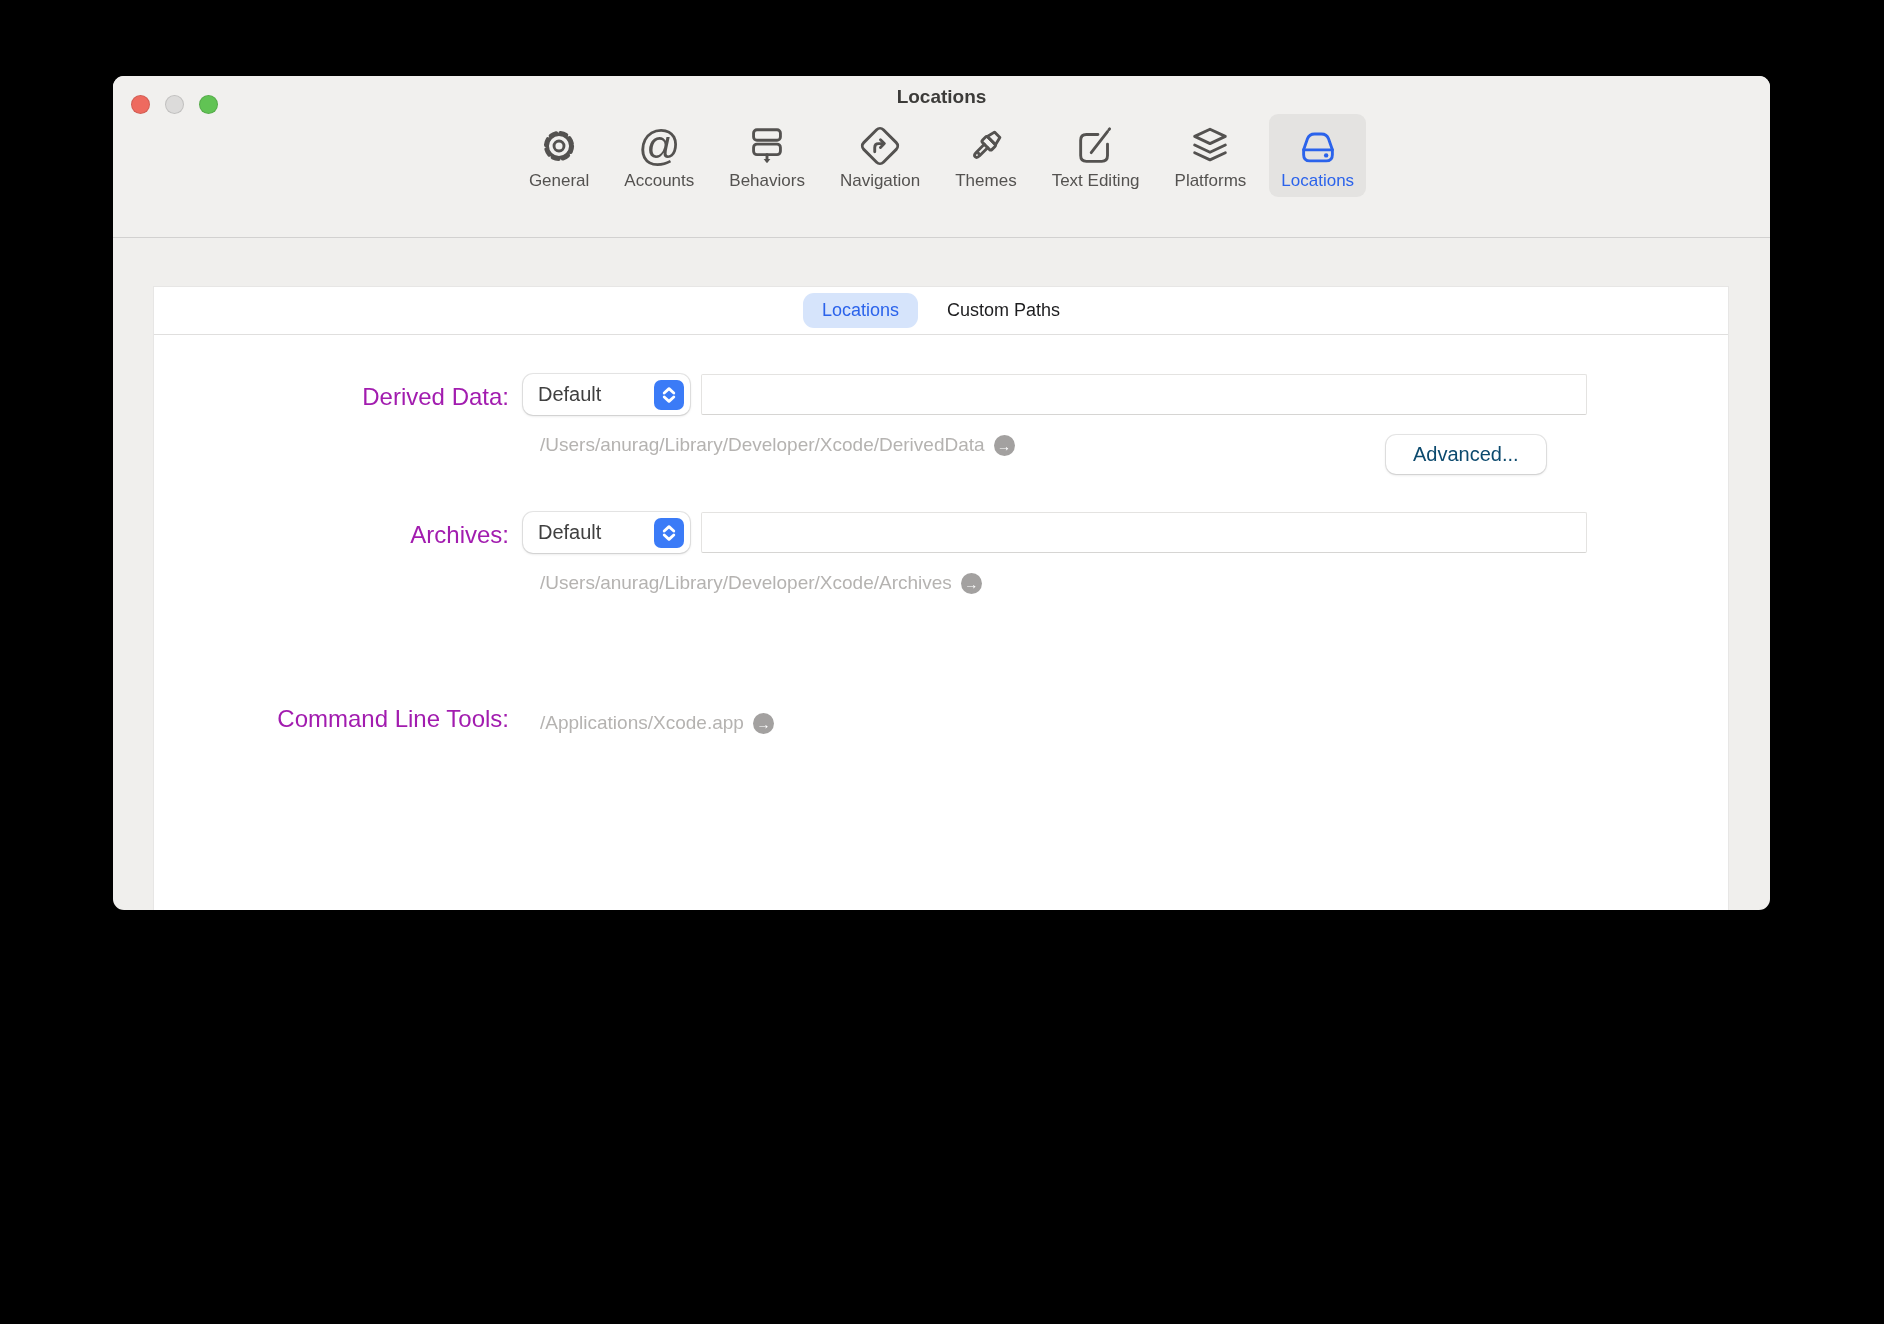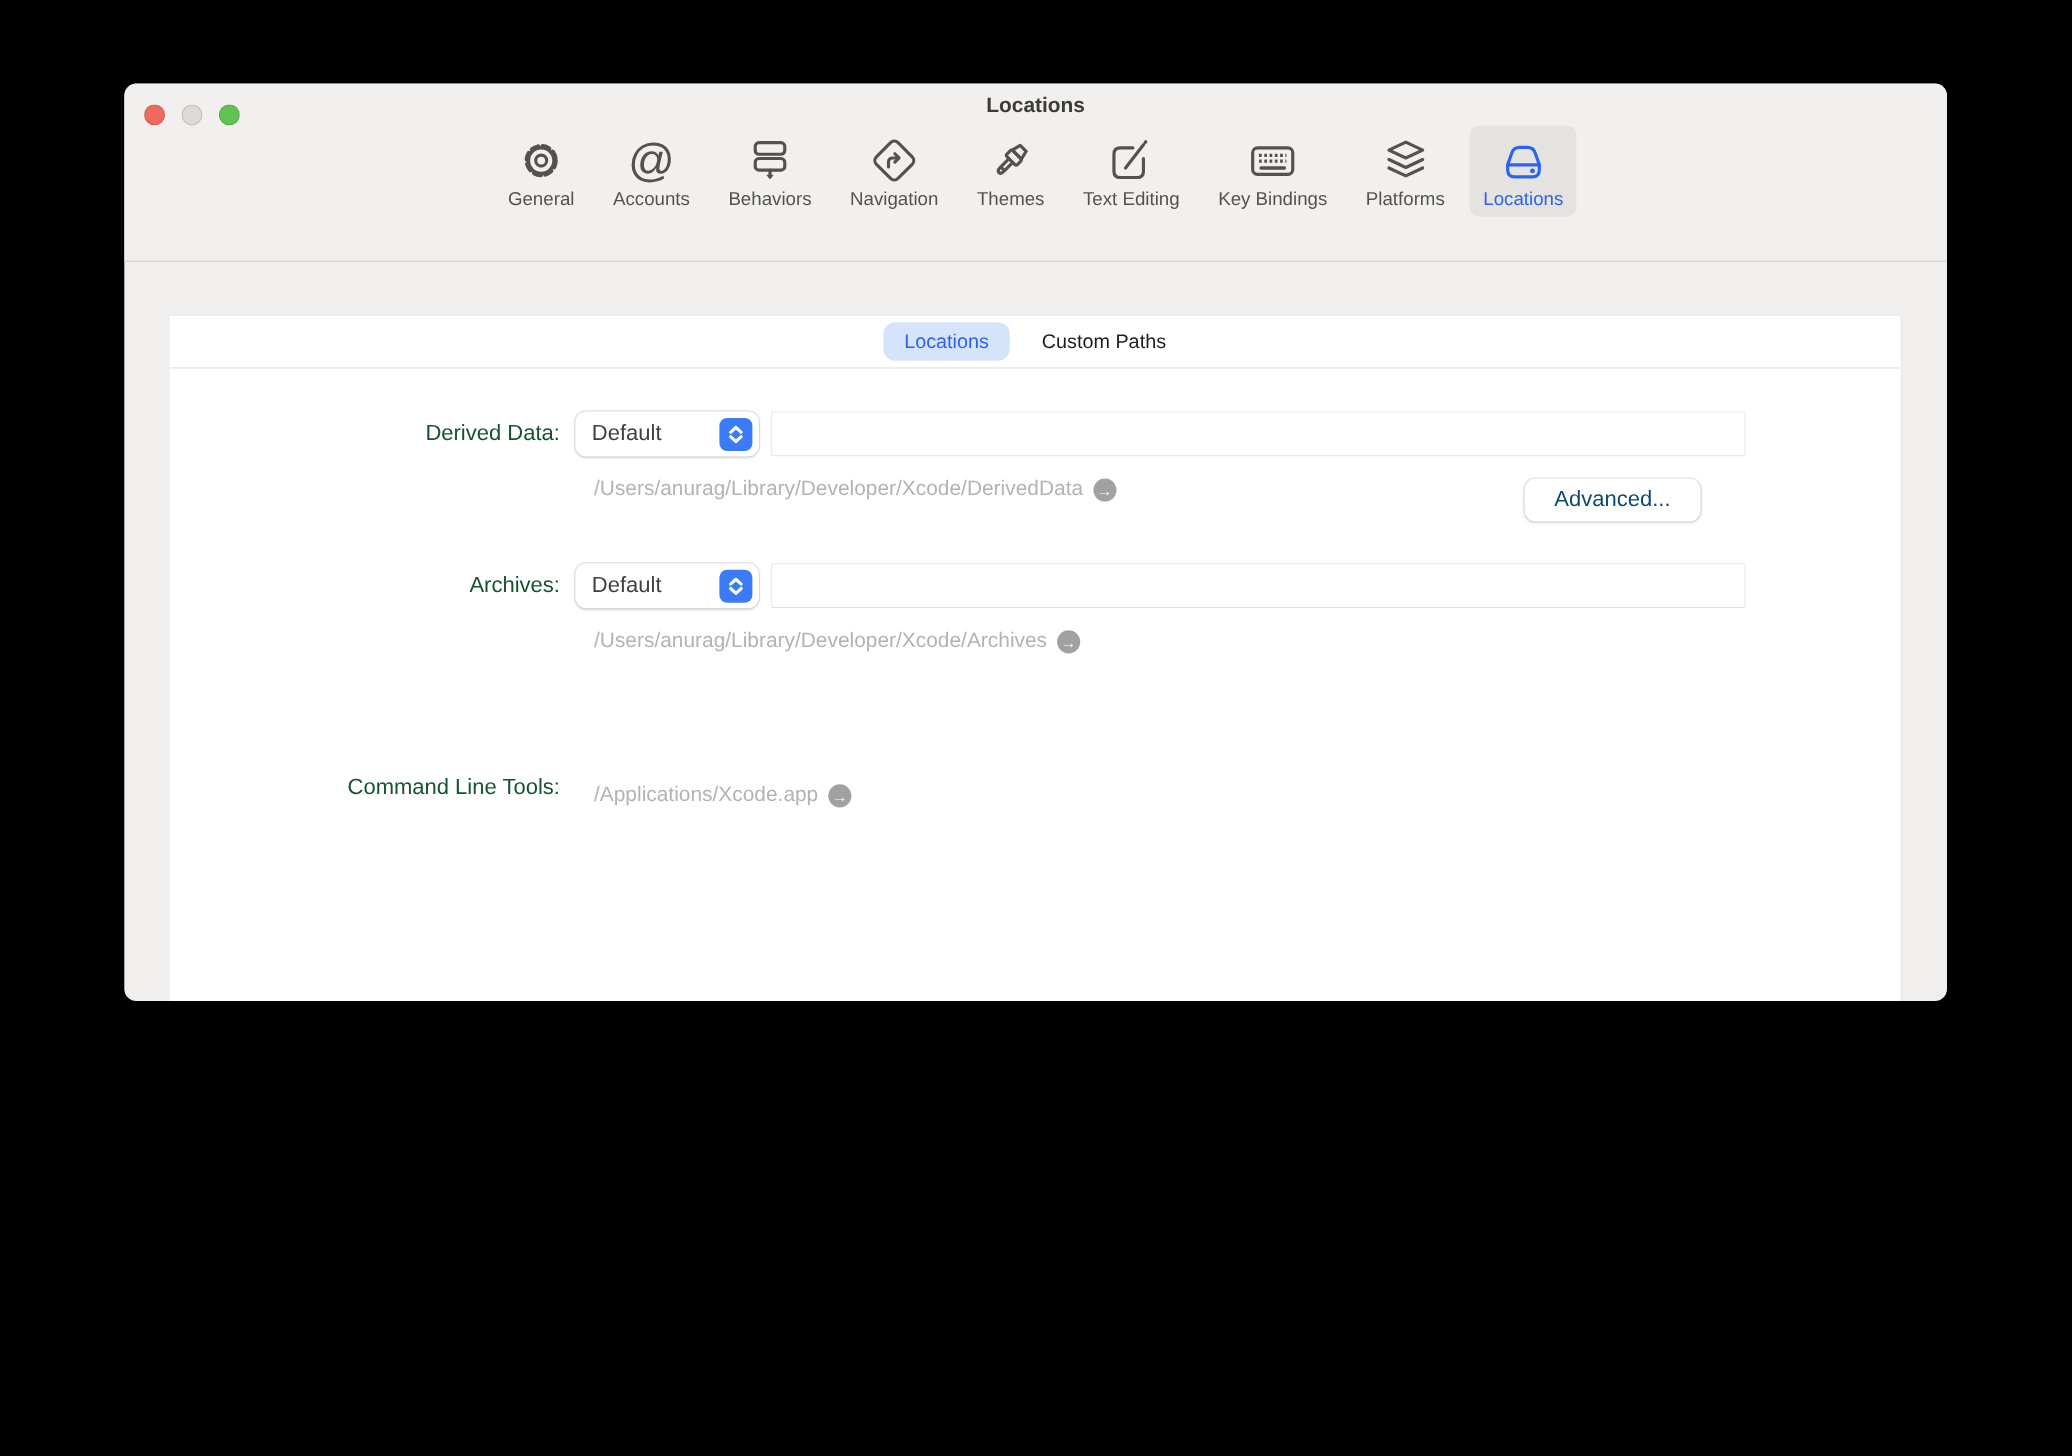--- a/index.html
+++ b/index.html
@@ -44,21 +44,21 @@
   .seg-row{
     height:47px;border-bottom:1px solid #e0dfde;
     display:flex;justify-content:center;align-items:center;gap:10px;
   }
   .seg{
     font-size:18px;padding:7px 19px;border-radius:11px;color:#1d1d1f;cursor:default;
   }
   .seg.selected{background:#d6e4fb;color:#2b63eb;}
   
   .form-label{
-    position:absolute;width:355px;text-align:right;font-size:20px;color:#14532d;
+    position:absolute;width:355px;text-align:right;font-size:24px;color:#a21caf;
   }
   .popup{
     position:absolute;height:41px;background:#fff;border-radius:10px;
     box-shadow:0 0 0 1px rgba(0,0,0,0.09),0 1px 3px rgba(0,0,0,0.14);
     display:flex;align-items:center;box-sizing:border-box;
     padding-left:15px;padding-right:6px;font-size:20px;color:#404040;cursor:default;
   }
   .popup-chevron{
     width:30px;height:30px;border-radius:7px;background:#3b7bf7;
     margin-left:auto;display:flex;align-items:center;justify-content:center;flex:none;
@@ -156,31 +156,20 @@
         <span class="tb-icon">
           <svg width="46" height="46" viewBox="0 0 48 48">
             <path d="M36 22 L36 34 Q36 40 30 40 L14 40 Q8 40 8 34 L8 18 Q8 12 14 12 L26 12"></path>
             <line x1="19" y1="31" x2="36" y2="9"></line>
             <line x1="37.5" y1="7" x2="38.2" y2="6.1"></line>
           </svg>
         </span>
         <span>Text Editing</span>
       </div>
 
-      <div class="tb-item">
-        <span class="tb-icon">
-          <svg width="46" height="46" viewBox="0 0 48 48">
-            <rect x="5" y="12" width="38" height="25" rx="4.5"></rect>
-            <line x1="11" y1="19" x2="37" y2="19" stroke-width="3.2" stroke-dasharray="2.6 2.4" stroke-linecap="butt"></line>
-            <line x1="11" y1="24.5" x2="37" y2="24.5" stroke-width="3.2" stroke-dasharray="2.6 2.4" stroke-linecap="butt"></line>
-            <line x1="13" y1="31" x2="35" y2="31" stroke-width="3.4"></line>
-          </svg>
-        </span>
-        <span>Key Bindings</span>
-      </div>
 
 
       <div class="tb-item">
         <span class="tb-icon">
           <svg width="46" height="46" viewBox="0 0 48 48" stroke-width="3.4">
             <path d="M8 14 L24 6.5 L40 14 L24 21.5 Z"></path>
             <path d="M8 23 L24 30.5 L40 23"></path>
             <path d="M8 31 L24 38.5 L40 31"></path>
           </svg>
         </span>

